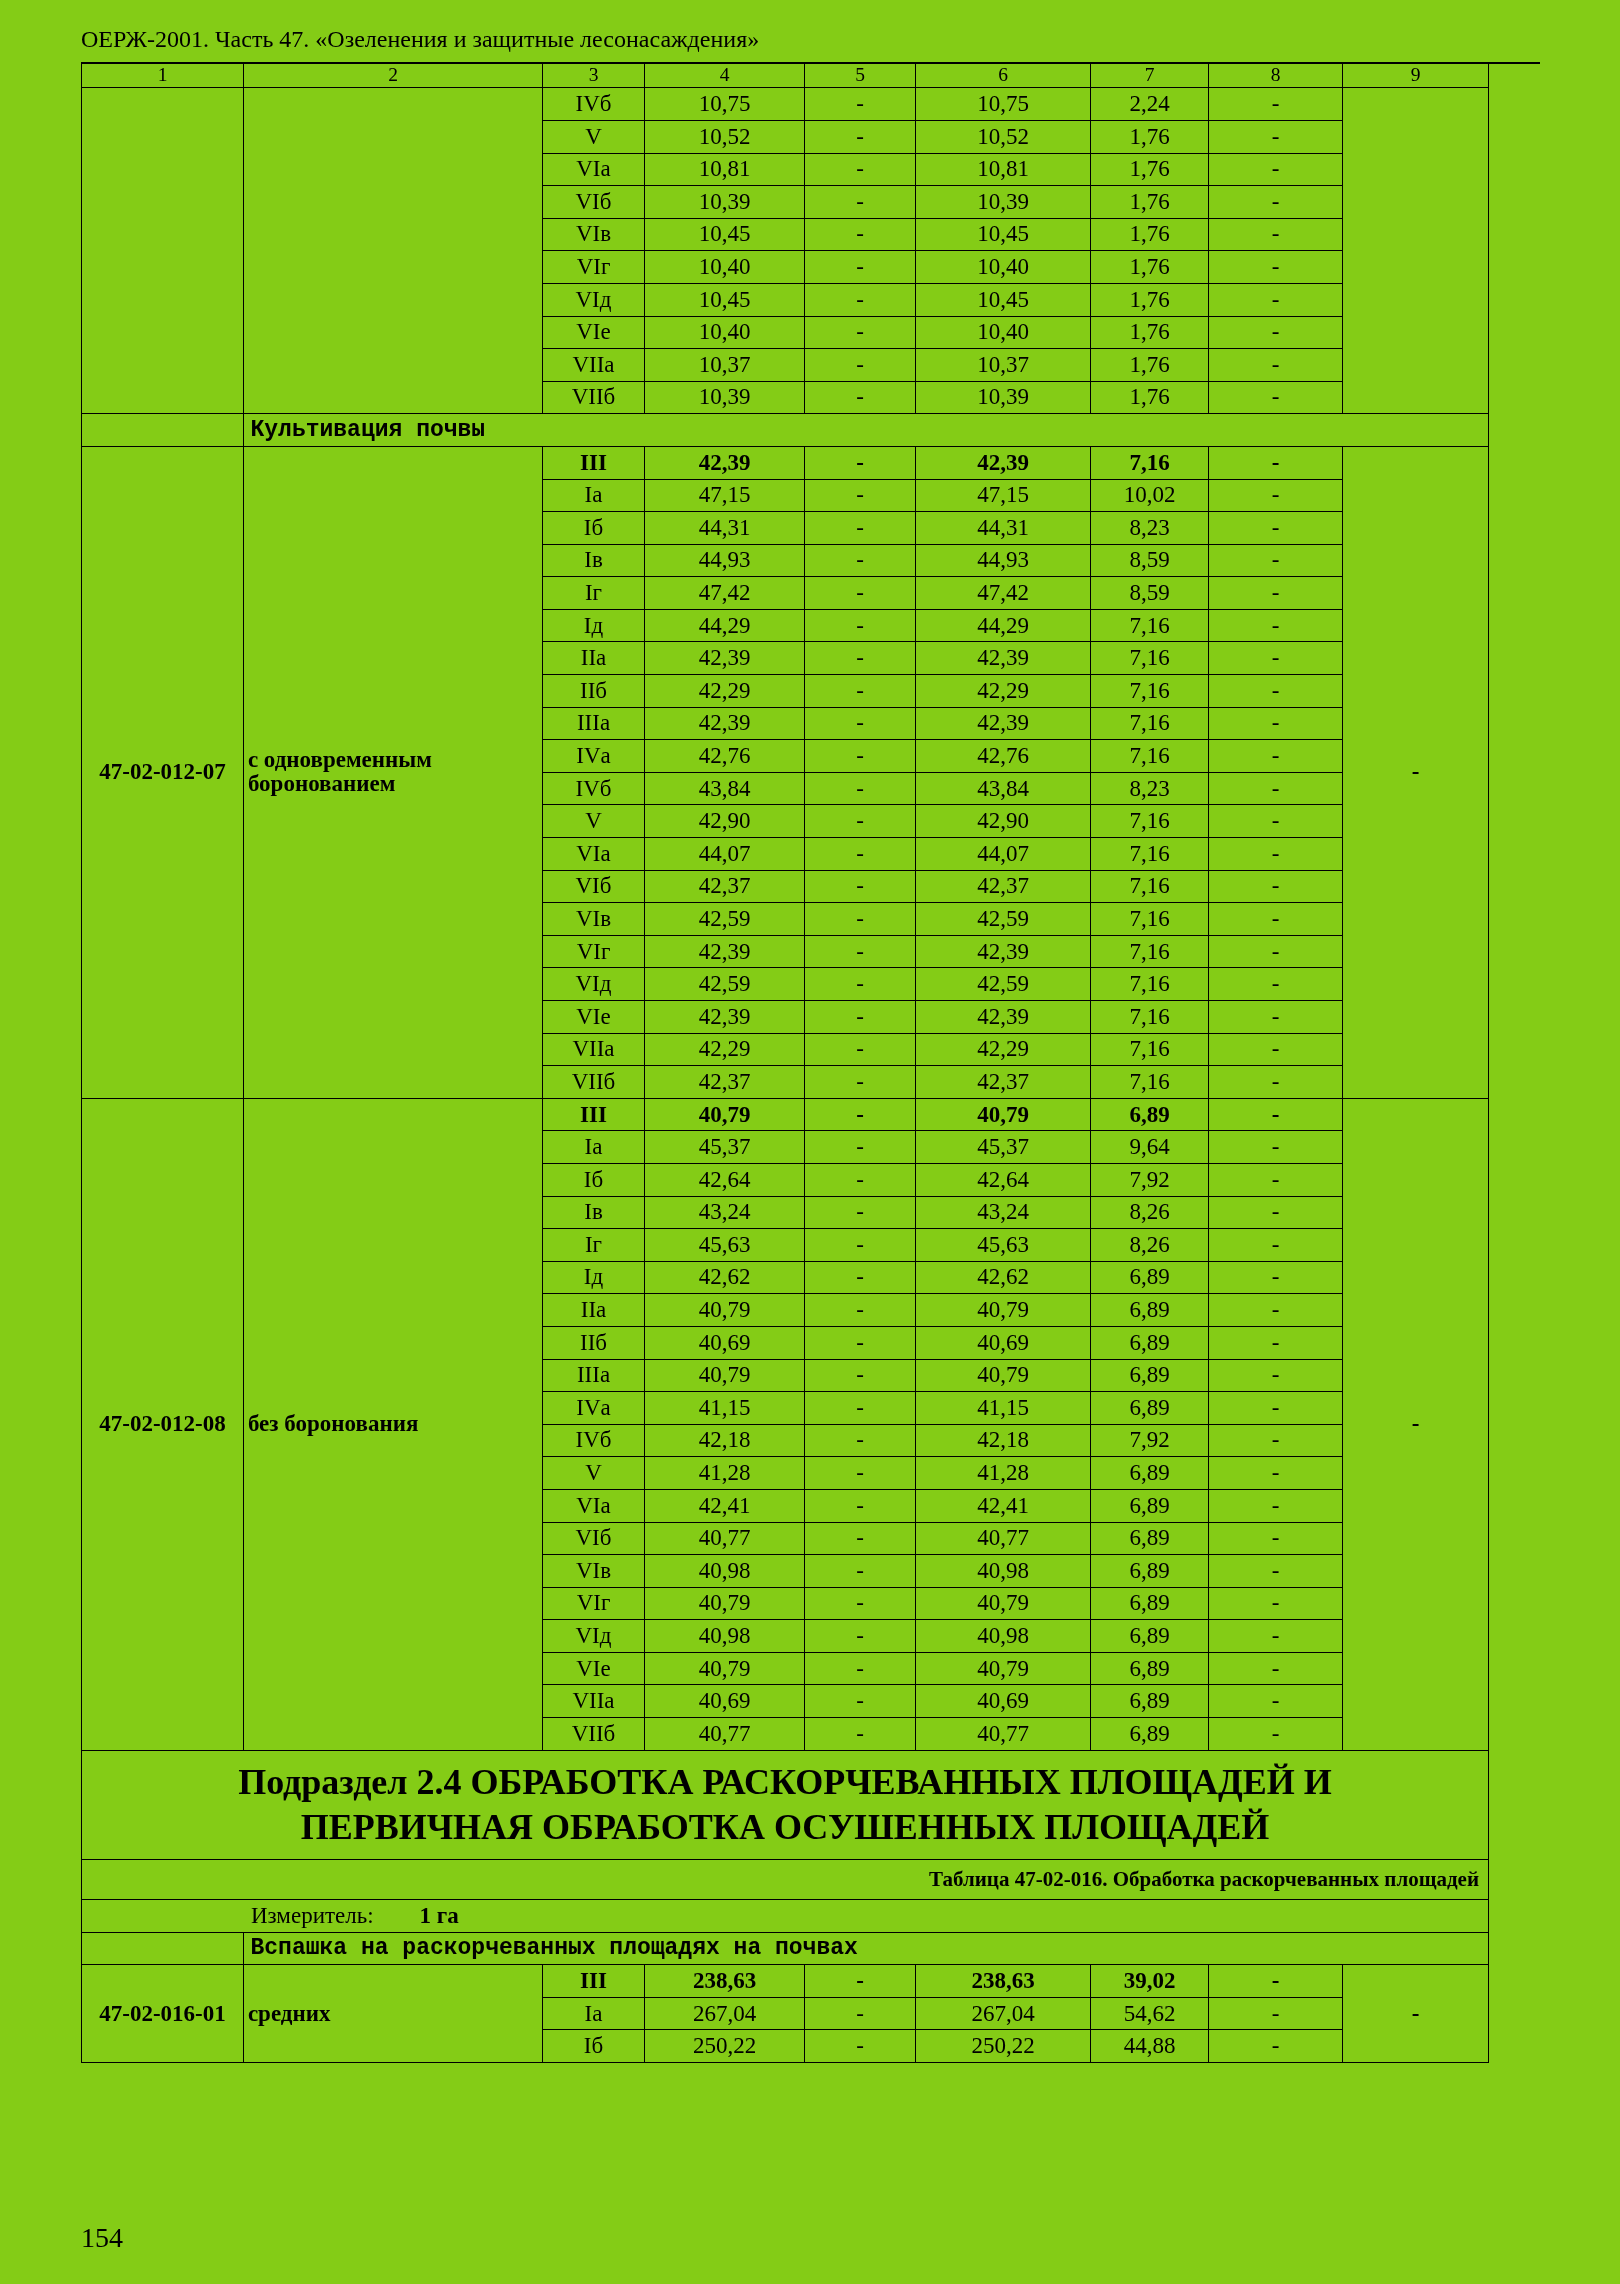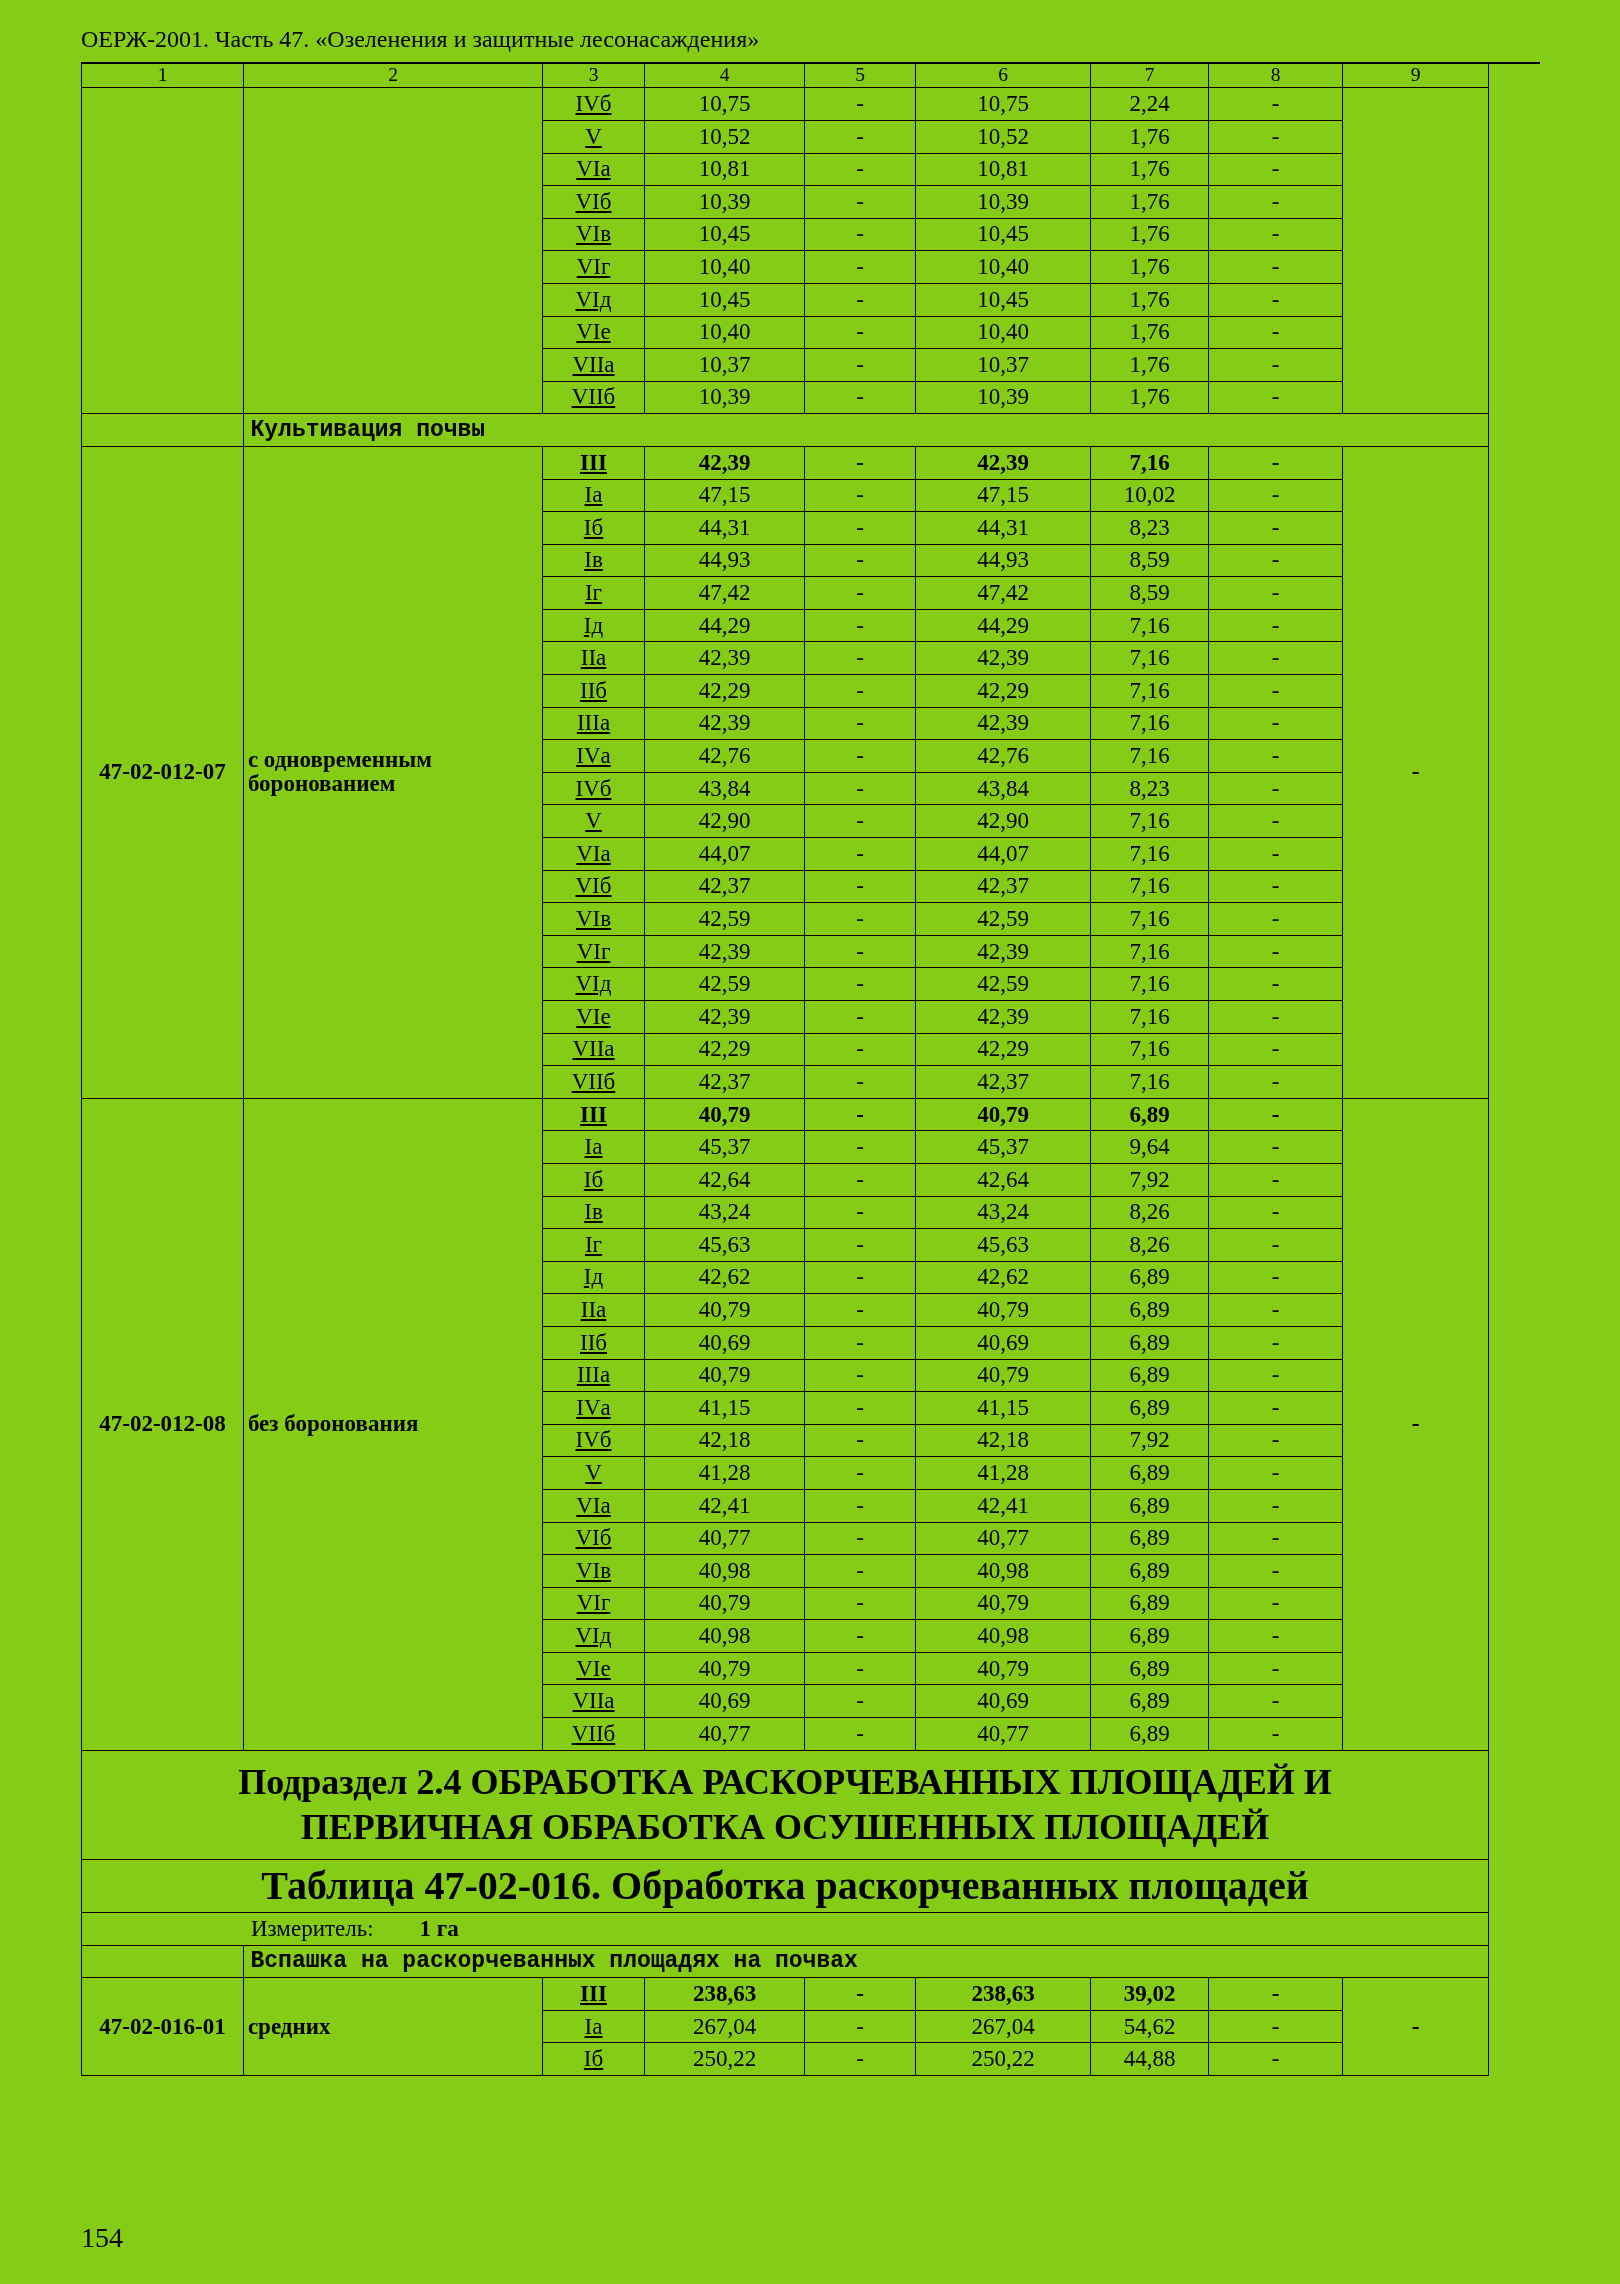--- a/index.html
+++ b/index.html
@@ -43,37 +43,37 @@
   col.w6 { width: 175px; }
   col.w7 { width: 118px; }
   col.w8 { width: 134px; }
   col.w9 { width: 146px; }
 
   .cost-table td.col-head {
     font-size: 19.5px; height: 22px; text-align: center; padding: 0.7px 2.6px;
   }
   .c-code  { text-align: center; }
   .c-desc  { text-align: left; padding-left: 6.5px; }
-  .c-zone  { text-align: center; text-decoration: underline; }
+  .c-zone  { text-align: center; }
   .c-num   { text-align: center; }
   .c-top   { vertical-align: top; padding-top: 3.9px; }
 
   tr.bold-row td { font-weight: bold; }
 
   td.sec-title {
     font-weight: bold; text-align: left; padding-left: 6.5px; font-family: Liberation Mono, monospace;
   }
   td.heading {
     font-weight: bold; text-align: center;
     font-size: 36px; line-height: 1.25;
     padding: 9px 156px;
   }
   td.tbl-title {
-    font-weight: bold; text-align: center;
-    font-size: 40px; padding: 5.2px 9px;
+    font-weight: bold; text-align: right;
+    font-size: 21px; padding: 5.2px 9px;
   }
   td.measure {
     text-align: left; padding-left: 169px;
   }
   td.measure .measure-value { font-weight: bold; margin-left: 46px; }
 
   .page-footer {
     position: absolute; left: 81px; top: 2222px;
     font-size: 28px;
   }

